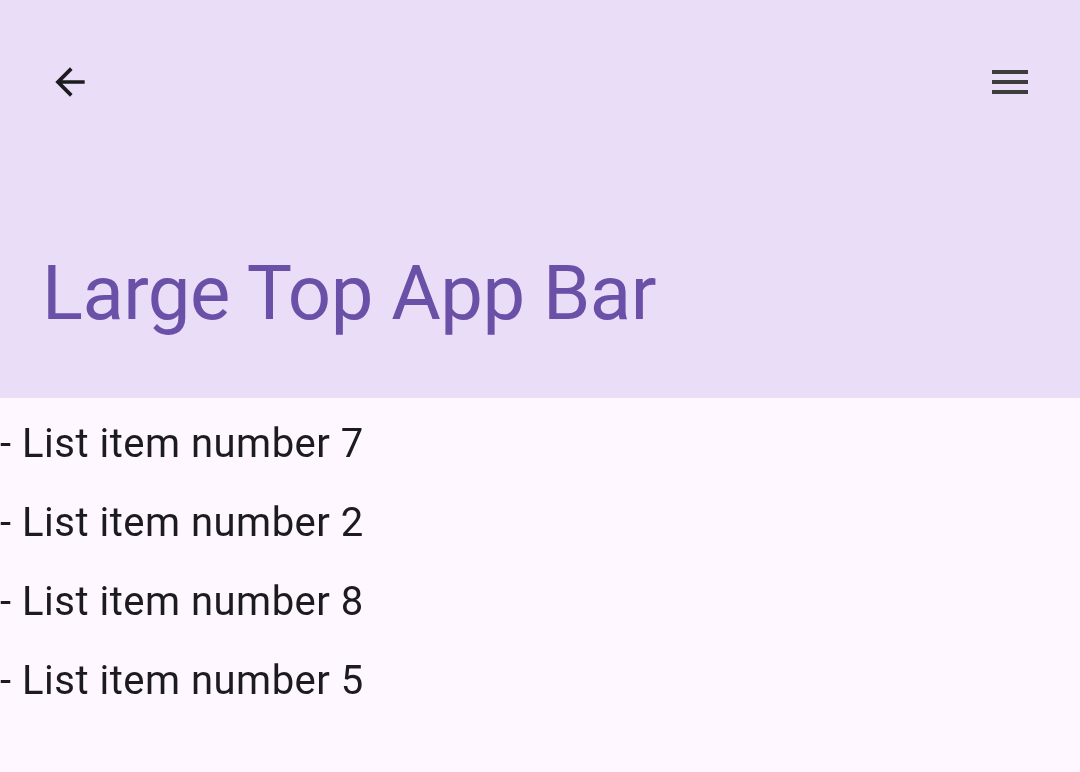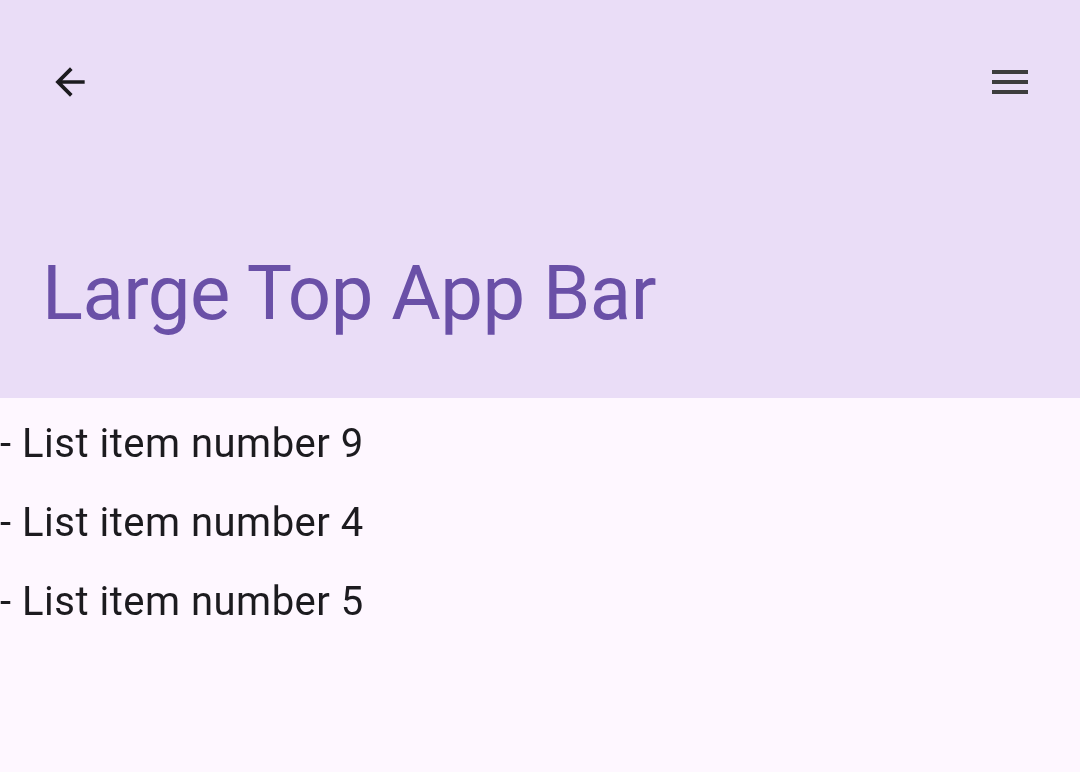--- a/index.html
+++ b/index.html
@@ -81,16 +81,17 @@
         <svg width="48" height="48" viewBox="0 0 24 24" fill="none">
           <path d="M3 18h18v-2H3v2zm0-5h18v-2H3v2zm0-7v2h18V6H3z" fill="#3d3d3d"></path>
         </svg>
       </span>
     </div>
   </div>
   <h1 class="app-title">Large Top App Bar</h1>
 </div>
 
 <div class="content">
-  <div class="list-item">- List item number 9</div>
-  <div class="list-item">- List item number 4</div>
+  <div class="list-item">- List item number 7</div>
+  <div class="list-item">- List item number 2</div>
+  <div class="list-item">- List item number 8</div>
   <div class="list-item">- List item number 5</div>
 </div>
 
 </body></html>

